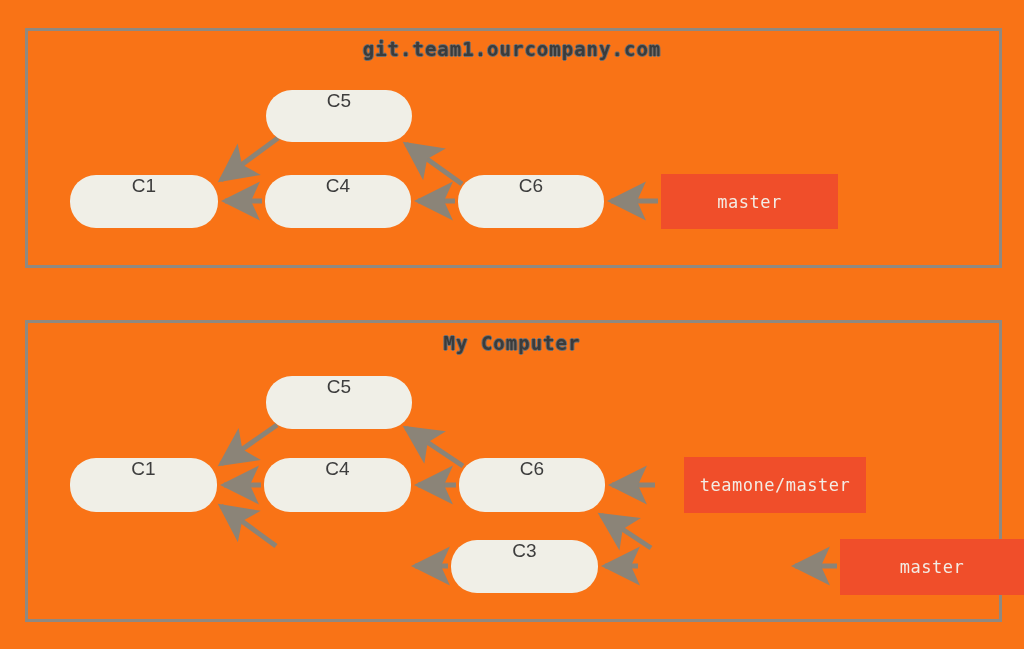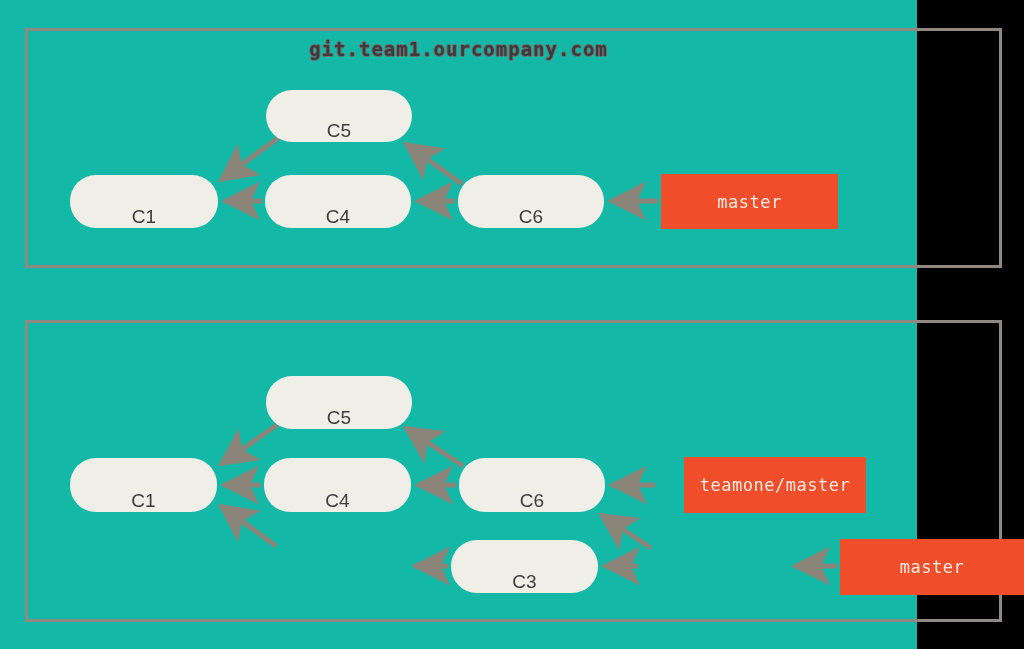--- a/index.html
+++ b/index.html
@@ -11,23 +11,23 @@
     width: 1024px;
     height: 649px;
     position: relative;
     overflow: hidden;
     font-family: "Liberation Sans", sans-serif;
   }
   .stage {
     position: absolute;
     left: 0;
     top: 0;
-    width: 917px;
+    width: 1024px;
     height: 649px;
-    background: #14b8a6;
+    background: #f97316;
   }
   .panel {
     position: absolute;
     border: 3px solid #8f8981;
     box-sizing: border-box;
     background: transparent;
   }
   #panel-remote { left: 25px; top: 28px; width: 977px; height: 240px; }
   #panel-local  { left: 25px; top: 320px; width: 977px; height: 302px; }
 
@@ -46,21 +46,21 @@
     white-space: nowrap;
   }
   #title-remote { left: 0; top: 38px; }
   #title-local  { left: 0; top: 332px; }
 
   .commit {
     position: absolute;
     background: #f0efe7;
     border-radius: 26px;
     display: flex;
-    align-items: flex-end;
+    align-items: flex-start;
     justify-content: center;
     font-family: "Liberation Sans", sans-serif;
     font-size: 19px;
     color: #3d3d3d;
     box-sizing: border-box;
   }
 
   .branch {
     position: absolute;
     background: #f04e2a;
@@ -131,20 +131,21 @@
     <span>C4</span>
   </div>
   <div class="commit" style="left:458px; top:175px; width:146px; height:53px;">
     <span>C6</span>
   </div>
   <div class="branch" style="left:661px; top:174px; width:177px; height:55px;">
     <span>master</span>
   </div>
 
   <div class="panel" id="panel-local"></div>
+  <div class="panel-title" id="title-local">My Computer</div>
 
   <div class="commit" style="left:266px; top:376px; width:146px; height:53px;">
     <span>C5</span>
   </div>
   <div class="commit" style="left:70px; top:458px; width:147px; height:54px;">
     <span>C1</span>
   </div>
   <div class="commit" style="left:264px; top:458px; width:147px; height:54px;">
     <span>C4</span>
   </div>

